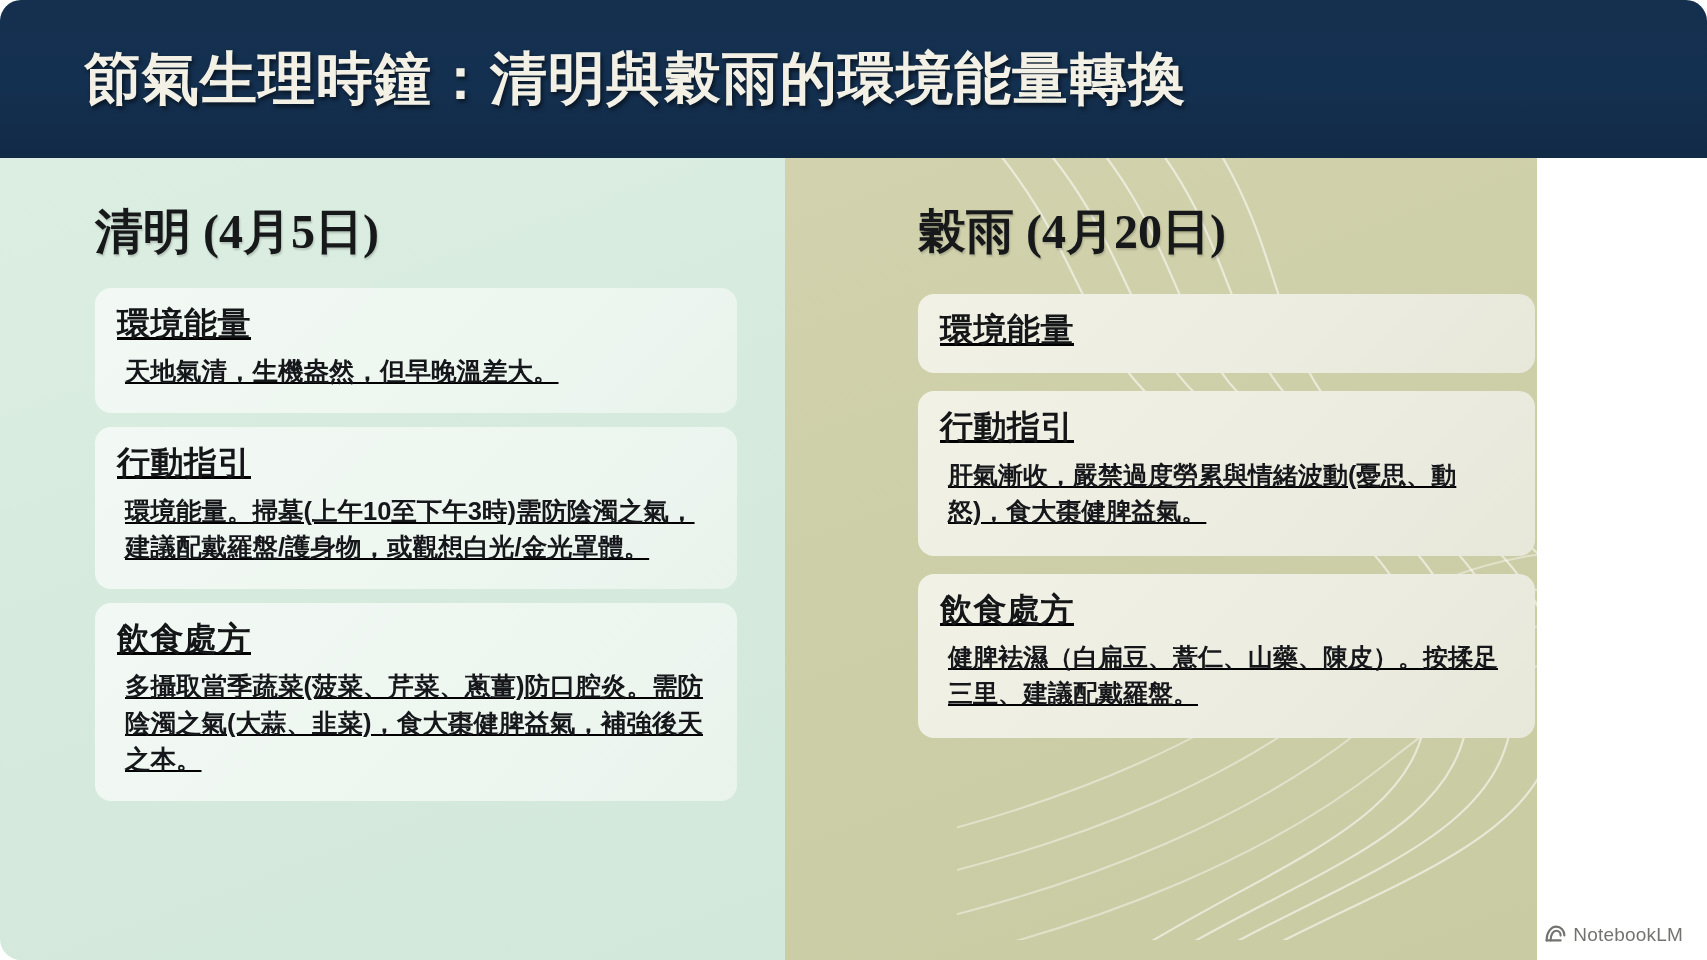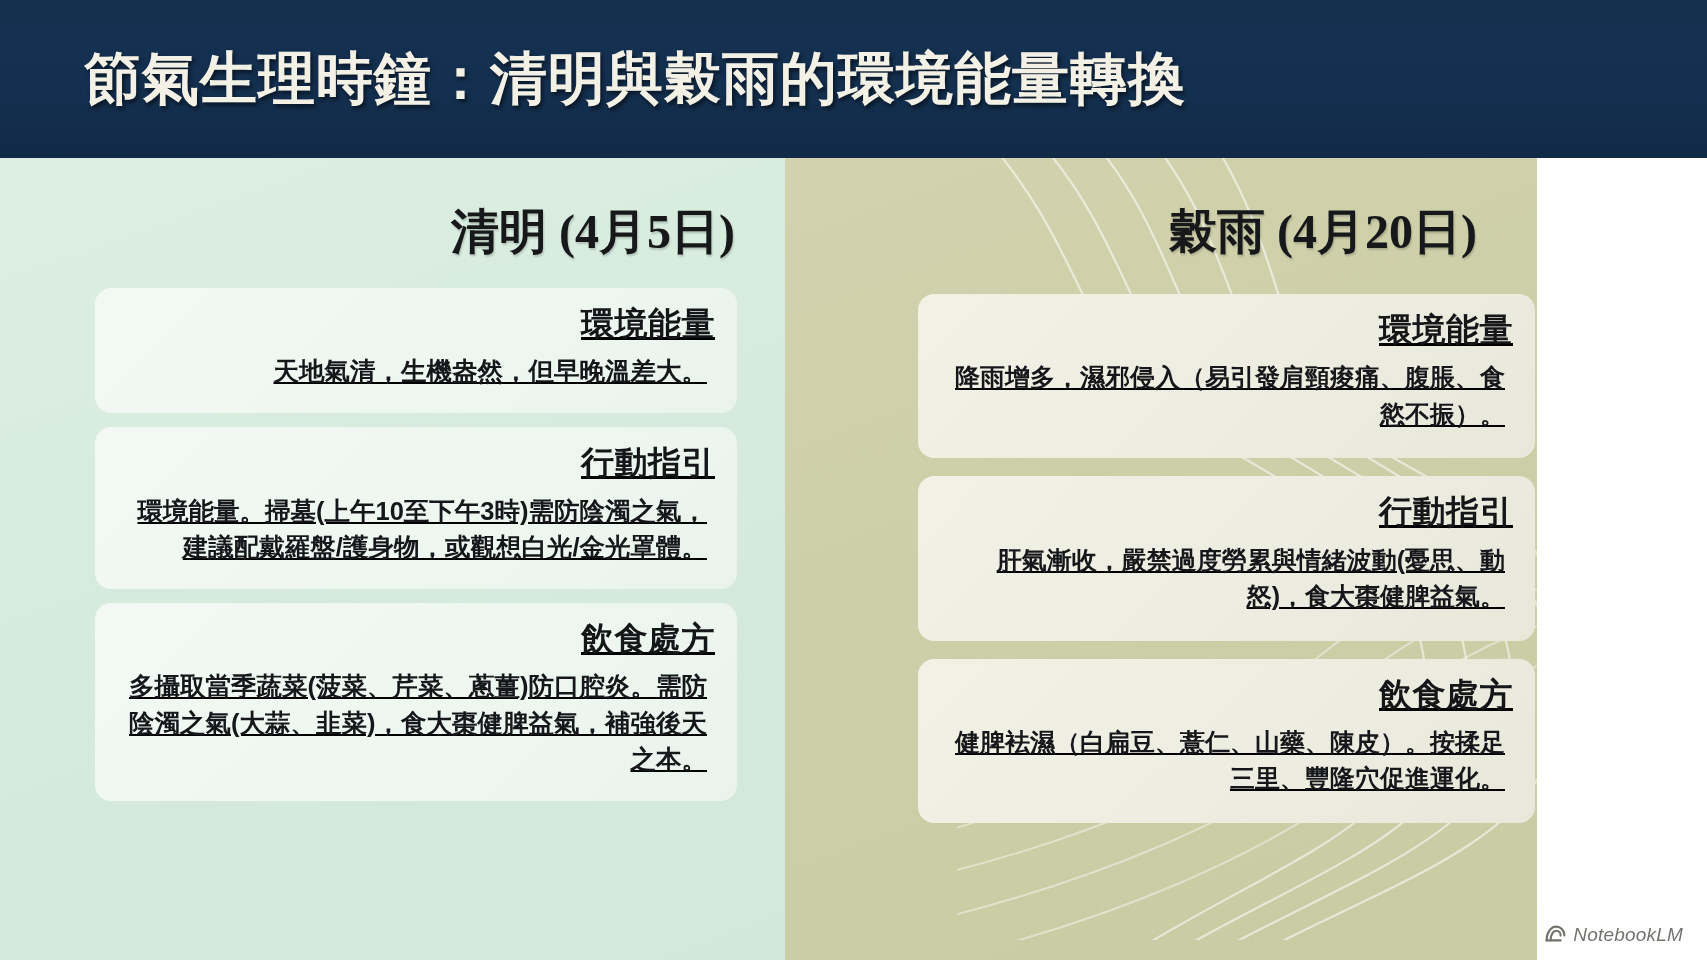--- a/index.html
+++ b/index.html
@@ -8,20 +8,21 @@
     width:1707px;height:960px;
     background:#ffffff;
     font-family:"Liberation Sans","DejaVu Sans",sans-serif;
     overflow:hidden;
   }
   .slide{
     position:relative;
     width:1707px;height:960px;
     overflow:hidden;
     background:#ffffff;
+    border-radius:21px;
   }
 
   
   .header{
     position:absolute;left:0;top:0;
     width:1707px;height:158px;
     background:linear-gradient(180deg,#15304f 0%,#143050 55%,#112a46 100%);
     display:flex;align-items:center;
     box-sizing:border-box;
     padding-left:84px;
@@ -36,21 +37,21 @@
     text-shadow:2px 3px 4px rgba(0,0,0,.55);
     white-space:nowrap;
   }
 
   
   .panels{
     position:absolute;left:0;top:158px;
     width:1707px;height:802px;
     display:flex;
   }
-  .panel{position:relative;overflow:hidden;box-sizing:border-box;text-align:right;}
+  .panel{position:relative;overflow:hidden;box-sizing:border-box;}
   .panel-left{
     width:785px;
     background:linear-gradient(160deg,#dceee2 0%,#d6ebdd 45%,#d2e8da 100%);
     padding:42px 50px 0 95px;
   }
   .panel-right{
     width:752px;
     background:linear-gradient(160deg,#d2d3ae 0%,#cdcfa8 40%,#c9cba3 100%);
     padding:42px 60px 0 133px;
   }
@@ -113,21 +114,20 @@
   }
   .panel-right .card-body{font-size:25px;line-height:1.46;}
 
   
   .watermark{
     position:absolute;
     right:24px;bottom:14px;
     display:flex;align-items:center;gap:7px;
     z-index:9;
     opacity:.72;
-    font-style:italic;
   }
   .watermark .wm-text{
     font-family:"Liberation Sans","DejaVu Sans",sans-serif;
     font-size:19px;
     color:#3c3c36;
     letter-spacing:.2px;
   }
 </style>
 </head>
 <body>
@@ -176,31 +176,30 @@
             <path d="M -40 786 C 140 744, 296 678, 404 592 C 498 516, 568 486, 620 480"></path>
             <path d="M -40 828 C 150 786, 314 716, 426 628 C 522 550, 592 520, 620 514"></path>
           </g>
         </svg>
       </div>
 
       <h2 class="season-title">穀雨 (4月20日)</h2>
 
       <div class="card">
         <div class="card-title">環境能量</div>
-        <p class="card-body">降雨增多，濕邪侵入（易引發肩頸痠痛、腹脹、食慾不振）。</p>
       </div>
 
       <div class="card">
         <div class="card-title">行動指引</div>
         <p class="card-body">肝氣漸收，嚴禁過度勞累與情緒波動(憂思、動怒)，食大棗健脾益氣。</p>
       </div>
 
       <div class="card">
         <div class="card-title">飲食處方</div>
-        <p class="card-body">健脾袪濕（白扁豆、薏仁、山藥、陳皮）。按揉足三里、豐隆穴促進運化。</p>
+        <p class="card-body">健脾袪濕（白扁豆、薏仁、山藥、陳皮）。按揉足三里、建議配戴羅盤。</p>
       </div>
     </div>
   </div>
 
   <div class="watermark">
     <span>
       <svg width="21" height="17" viewBox="0 0 21 17" fill="none" xmlns="http://www.w3.org/2000/svg">
         <path d="M1.6 15.4 C1.6 7.2 6.2 1.6 11.2 1.6 C16.0 1.6 19.4 5.6 19.4 10.4" stroke="#3c3c36" stroke-width="2.1" fill="none" stroke-linecap="round"></path>
         <path d="M5.6 15.4 C5.6 9.6 8.2 5.8 11.4 5.8 C14.0 5.8 15.6 8.0 15.6 10.6" stroke="#3c3c36" stroke-width="2.1" fill="none" stroke-linecap="round"></path>
         <path d="M1.6 15.4 L15.6 15.4" stroke="#3c3c36" stroke-width="2.1" stroke-linecap="round"></path>

